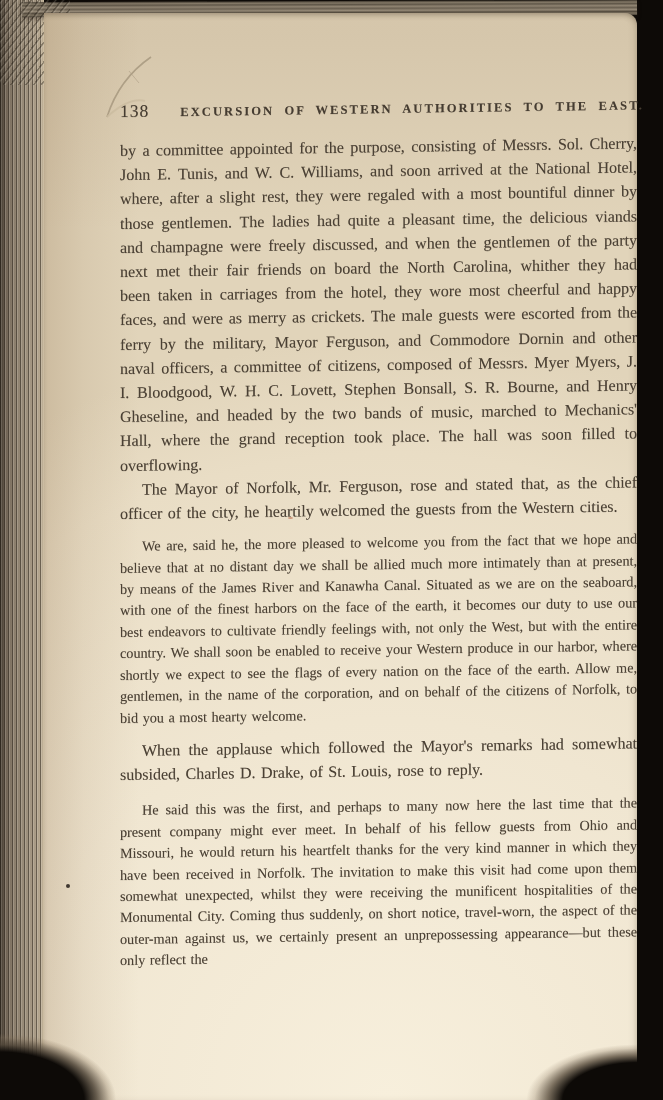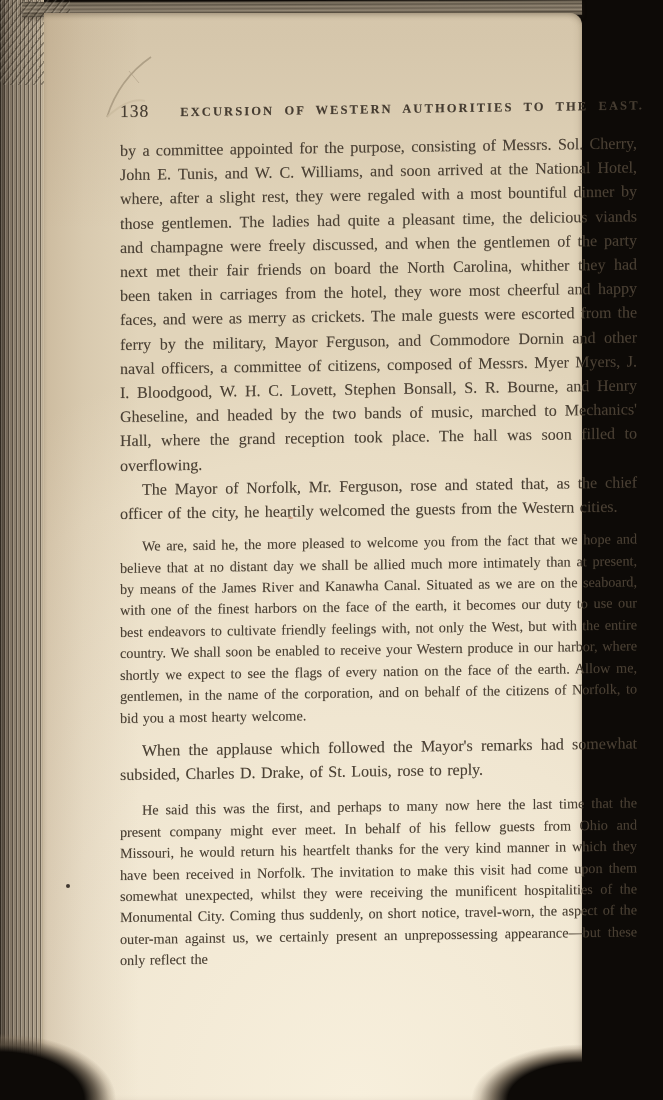--- a/index.html
+++ b/index.html
@@ -4,21 +4,21 @@
 <style>
   html, body { margin: 0; padding: 0; }
   body {
     width: 663px; height: 1100px;
     background: #0d0a07;
     overflow: hidden;
     font-family: "Liberation Serif", "DejaVu Serif", serif;
   }
   .stage {
     position: relative;
-    width: 582px; height: 1100px;
+    width: 637px; height: 1100px;
     background: #0d0a07;
   }
 
   
   .edge-top {
     position: absolute; left: 22px; right: 0; top: 0; height: 15px;
     background:
       repeating-linear-gradient(180deg,
         #3f382e 0px, #857a68 2px, #5f5648 3.5px, #8f8371 5.5px,
         #6b6152 7.5px, #938775 9.5px, #544b3e 11.5px, #7e7361 13px, #4a4237 15px);

